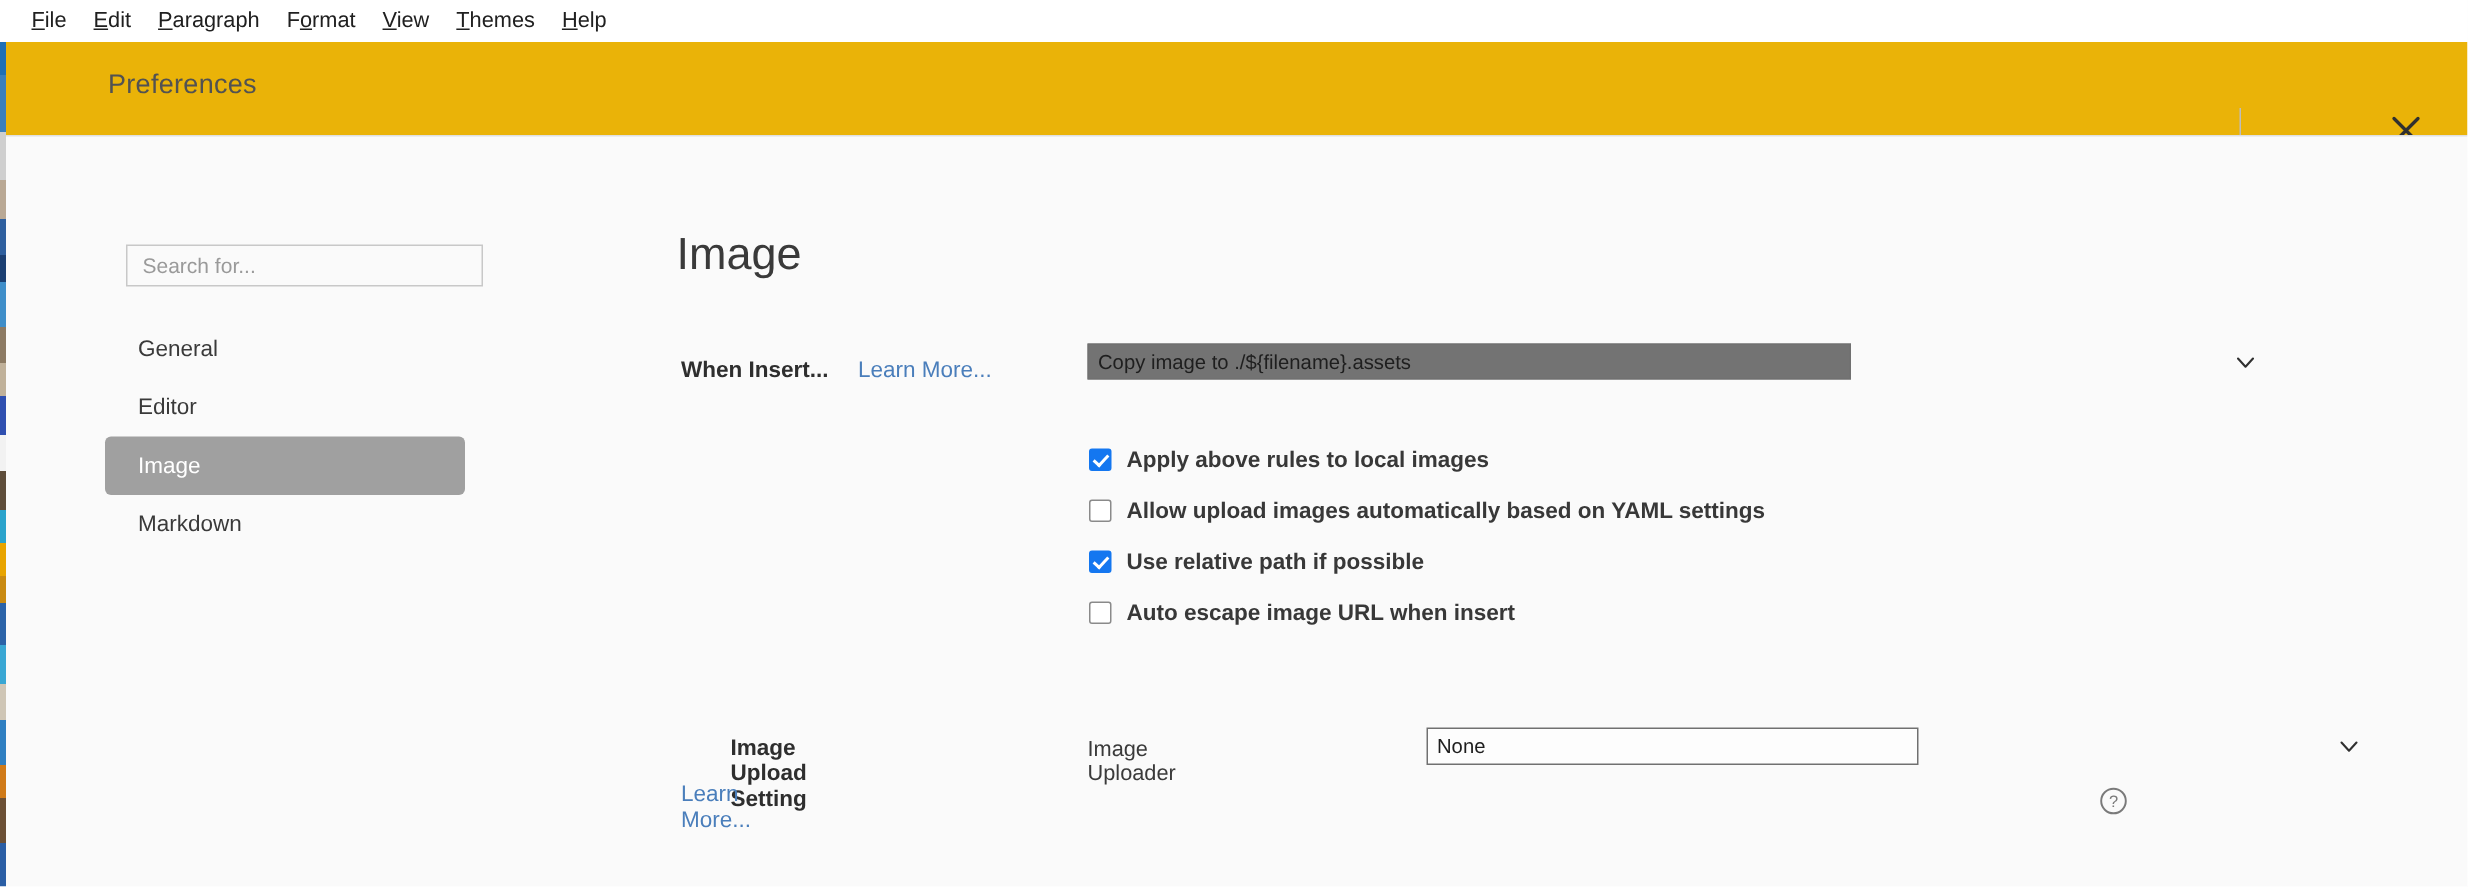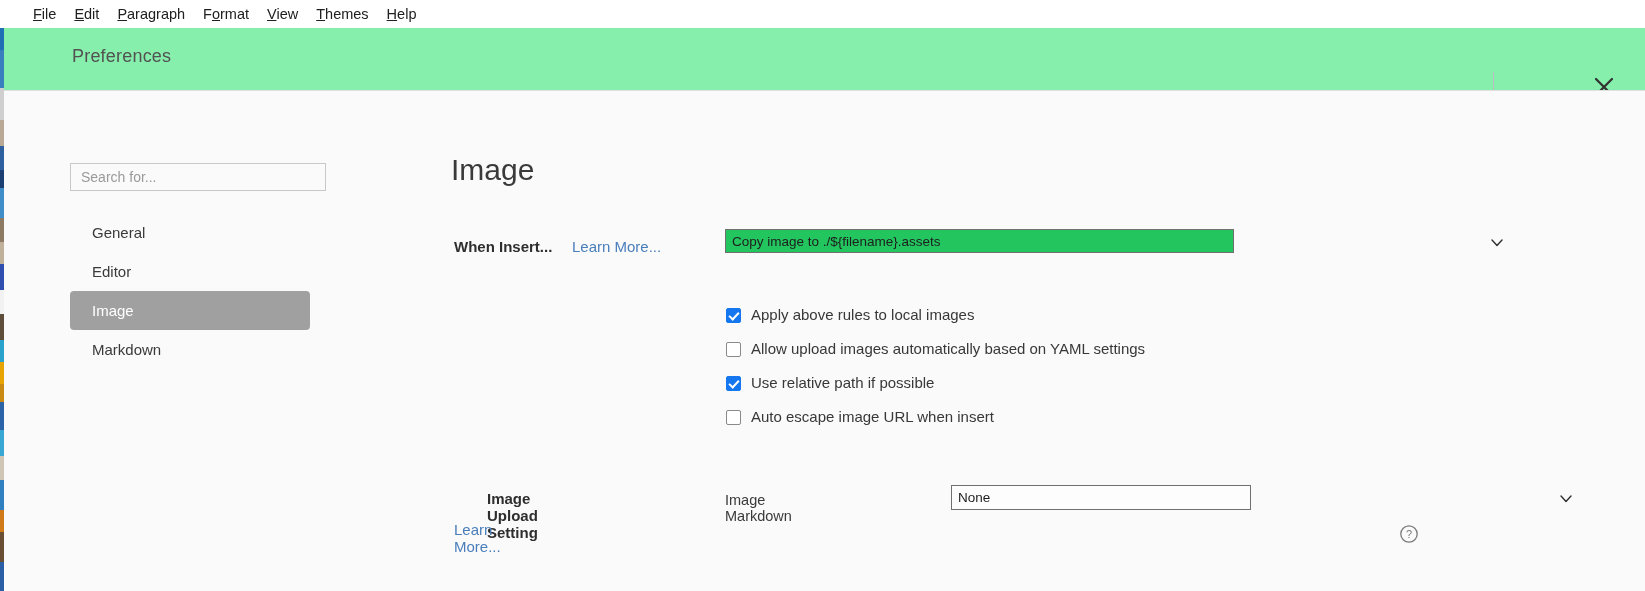--- a/index.html
+++ b/index.html
@@ -51,40 +51,40 @@
 
   
   #menubar {
     position: absolute;
     left: 0; top: 0;
     width: 1645px;
     height: 28px;
     background: #ffffff;
     display: flex;
     align-items: flex-end;
-    padding-left: 24px;
+    padding-left: 12px;
     box-sizing: border-box;
   }
   .menu-item {
     font-size: 14.5px;
     color: #202020;
     padding: 0 9px;
     line-height: 28px;
     white-space: nowrap;
     cursor: default;
   }
   .menu-item .mn { text-decoration: underline; }
 
   
   #titlebar {
     position: absolute;
     left: 4px; top: 28px;
     width: 1641px;
     height: 62px;
-    background: #86efac;
+    background: #eab308;
     box-sizing: border-box;
   }
   #pref-title {
     position: absolute;
     left: 68px;
     top: 18px;
     font-size: 18px;
     color: #525252;
     letter-spacing: 0.2px;
   }
@@ -123,31 +123,32 @@
   }
 
   
   #sidebar {
     position: absolute;
     left: 66px;
     top: 72px;
     width: 240px;
   }
   #search-input {
-    width: 256px;
+    width: 238px;
     height: 28px;
     box-sizing: border-box;
     border: 1px solid #c8c8c8;
     background: #fafafa;
     font-family: "Liberation Sans", sans-serif;
     font-size: 14px;
     color: #333;
     padding: 0 10px;
     outline: none;
     border-radius: 0;
+    margin-left: 14px;
   }
   #search-input::placeholder { color: #9a9a9a; }
   #nav-list { margin-top: 22px; }
   .nav-item {
     height: 39px;
     line-height: 39px;
     padding-left: 22px;
     font-size: 15px;
     color: #3a3a3a;
     border-radius: 4px;
@@ -194,21 +195,21 @@
   #learn-more-1 { position: absolute; left: 121px; top: 0; }
 
   #insert-select {
     position: absolute;
     left: 274px;
     top: -9px;
     width: 509px;
     height: 24px;
     box-sizing: border-box;
     border: 1px solid #707070;
-    background: #22c55e;
+    background: #737373;
     font-family: "Liberation Sans", sans-serif;
     font-size: 13.5px;
     color: #1e1e1e;
     padding-left: 6px;
     border-radius: 0;
     -webkit-appearance: none;
     appearance: none;
   }
   .sel-arrow {
     position: absolute;
@@ -218,22 +219,23 @@
     line-height: 1;
   }
 
   #checkbox-group {
     position: absolute;
     left: 275px;
     top: 136px;
   }
   .cb-row {
     display: flex;
-    align-items: flex-end;
+    align-items: center;
     height: 34px;
+    font-weight: bold;
   }
   .cb {
     width: 15px;
     height: 15px;
     box-sizing: border-box;
     border: 1px solid #8a8a8a;
     background: #ffffff;
     border-radius: 2px;
     margin-right: 10px;
     flex: 0 0 auto;
@@ -279,21 +281,21 @@
     position: absolute;
     left: 274px;
     top: 2px;
     font-size: 14.5px;
     color: #3a3a3a;
   }
   #uploader-select {
     position: absolute;
     left: 500px;
     top: -5px;
-    width: 300px;
+    width: 328px;
     height: 25px;
     box-sizing: border-box;
     border: 1px solid #707070;
     background: #fdfdfd;
     font-family: "Liberation Sans", sans-serif;
     font-size: 13.5px;
     color: #1e1e1e;
     padding-left: 6px;
     border-radius: 0;
     -webkit-appearance: none;
@@ -368,21 +370,21 @@
         </div>
         <div class="cb-row">
           <span class="cb"></span>
           <span class="cb-label">Auto escape image URL when insert</span>
         </div>
       </div>
 
     <div id="upload-block">
       <span id="upload-title" class="lbl-bold">Image Upload Setting</span>
       <span id="learn-more-2" class="learn-link">Learn More...</span>
-      <span id="uploader-label">Image Markdown</span>
+      <span id="uploader-label">Image Uploader</span>
       <select id="uploader-select"><option value="None">None</option></select>
       <span class="sel-arrow" style="left:1109px; top:4px;">
         <svg width="12" height="8" viewBox="0 0 12 8">
             <path d="M1 1 L6 6.5 L11 1" stroke="#303030" stroke-width="1.4" fill="none" stroke-linecap="round" stroke-linejoin="round"></path>
           </svg>
       </span>
     </div>
   </div>
 
   <div id="help-icon">

